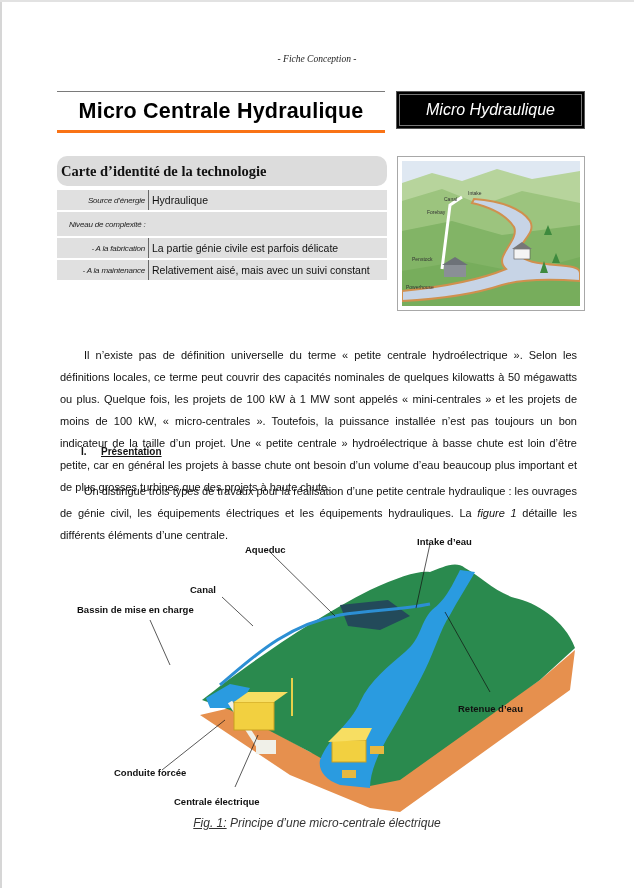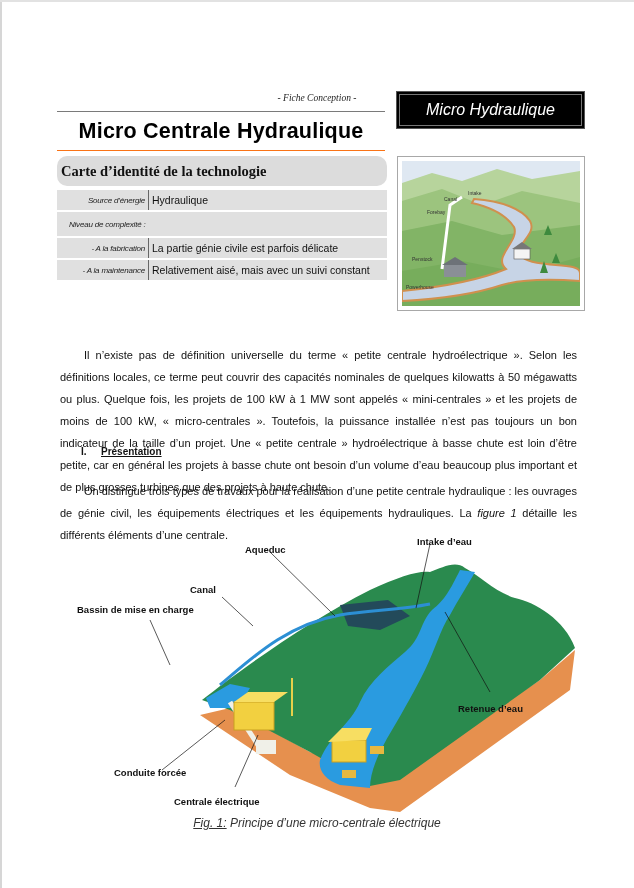--- a/index.html
+++ b/index.html
@@ -5,27 +5,27 @@
   html, body { margin: 0; padding: 0; }
   body {
     width: 634px; height: 888px; background: #ffffff; position: relative; overflow: hidden;
     font-family: "Liberation Sans", sans-serif; color: #111;
   }
   .page-edge-left { position: absolute; left: 0; top: 0; width: 2px; height: 888px; background: #d6d6d6; }
   .page-edge-top { position: absolute; left: 0; top: 0; width: 634px; height: 2px; background: #e2e2e2; }
 
   .header-note {
     position: absolute; top: 54px; left: 0; width: 634px; text-align: center;
-    font-family: "Liberation Serif", serif; font-style: italic; font-size: 9.5px; color: #222; margin-top: 39px;
+    font-family: "Liberation Serif", serif; font-style: italic; font-size: 9.5px; color: #222;
   }
 
   .title-block {
     position: absolute; left: 57px; top: 91px; width: 328px; height: 38px;
-    border-top: 1px solid #7a7a7a; border-bottom: 1px solid #f97316;
-    display: flex; align-items: center; justify-content: center; margin-top: 20px;
+    border-top: 1px solid #7a7a7a; border-bottom: 3px solid #f97316;
+    display: flex; align-items: center; justify-content: center;
   }
   .main-title {
     font-family: "Liberation Sans", sans-serif; font-weight: bold; font-size: 21.5px; letter-spacing: 0.2px; color: #000;
   }
   .tag-box {
     position: absolute; left: 396px; top: 91px; width: 187px; height: 36px;
     background: #000; border: 1px solid #555; box-shadow: inset 0 0 0 2px #000, inset 0 0 0 3px #777;
     display: flex; align-items: center; justify-content: center;
   }
   .tag-label { color: #fff; font-style: italic; font-size: 16px; font-family: "Liberation Sans", sans-serif; }

